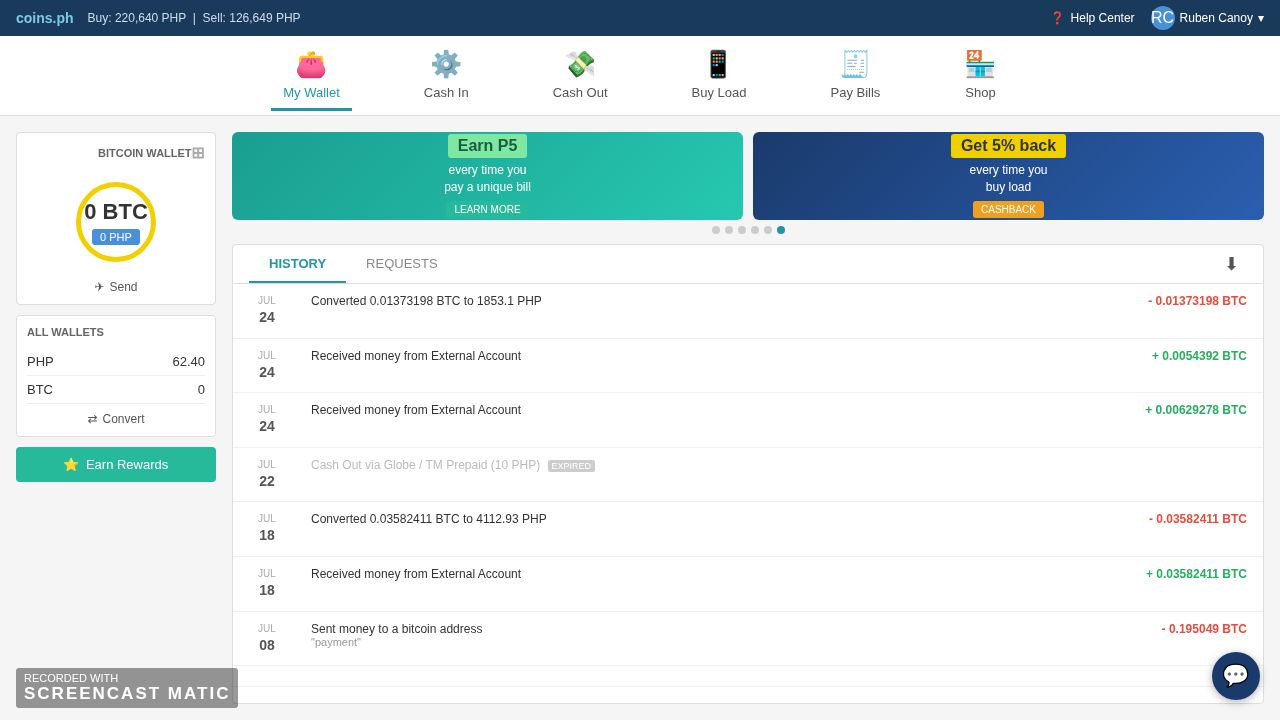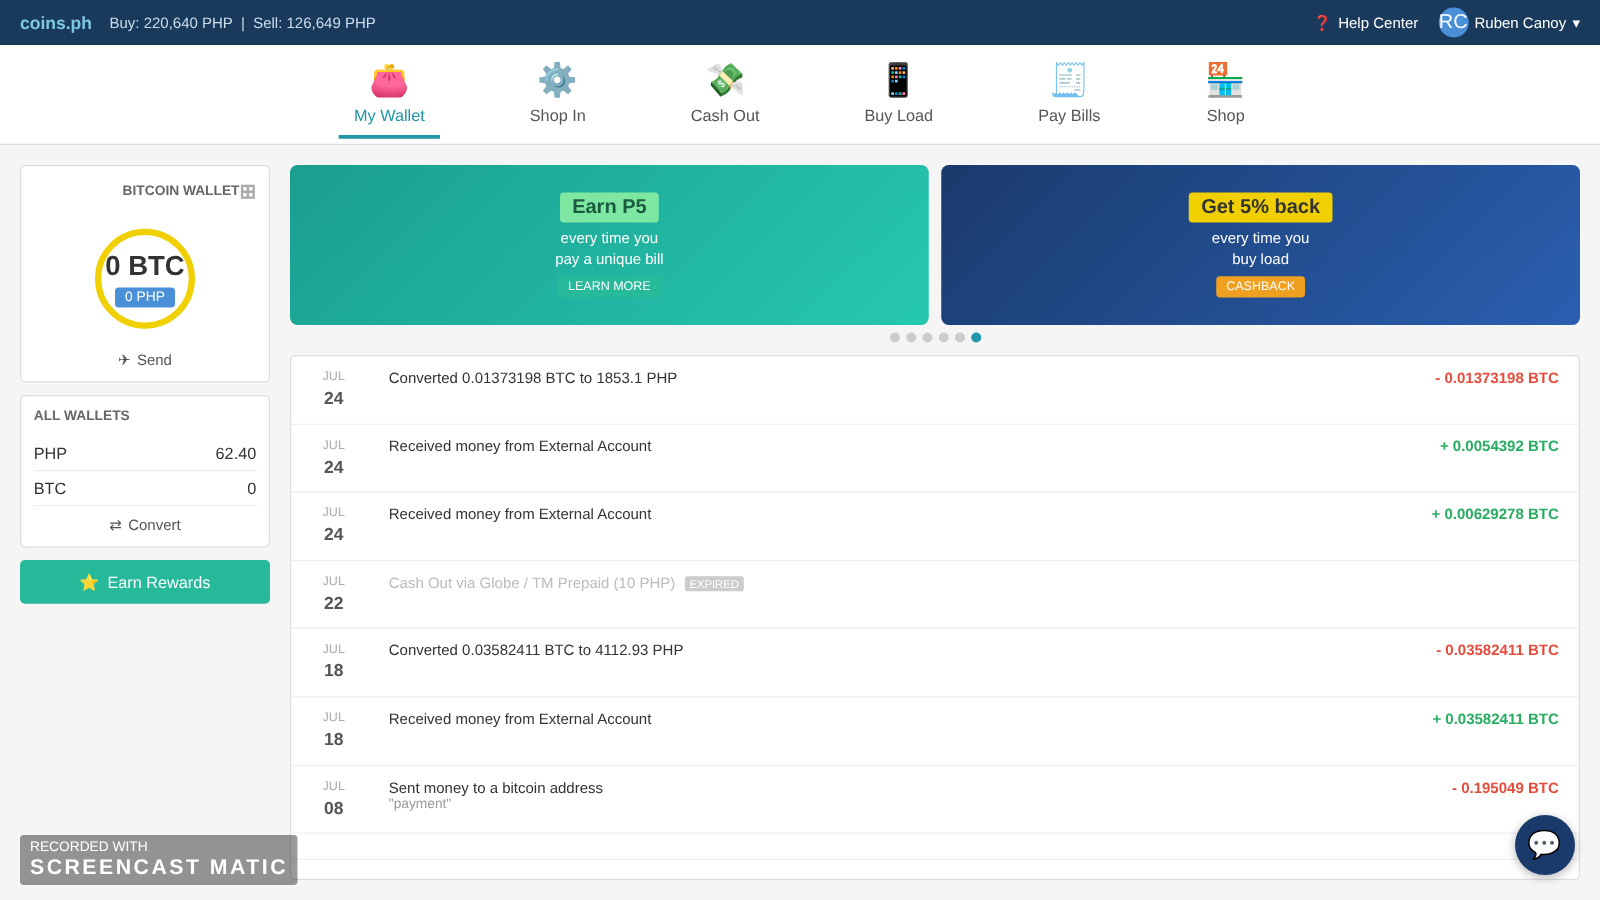--- a/index.html
+++ b/index.html
@@ -162,21 +162,21 @@
       gap: 6px;
     }
 
     
     .right-panel { flex: 1; display: flex; flex-direction: column; gap: 10px; }
 
     
     .banners {
       display: flex;
       gap: 10px;
-      height: 128px;
+      height: 88px;
     }
     .banner {
       flex: 1;
       border-radius: 6px;
       display: flex;
       flex-direction: column;
       align-items: center;
       justify-content: center;
       padding: 10px;
       text-align: center;
@@ -345,21 +345,21 @@
   </div>
 </div>
 
 <div class="navbar">
   <div class="nav-item active">
     <span class="nav-icon">👛</span>
     <span>My Wallet</span>
   </div>
   <div class="nav-item">
     <span class="nav-icon">⚙️</span>
-    <span>Shop In</span>
+    <span>Cash In</span>
   </div>
   <div class="nav-item">
     <span class="nav-icon">💸</span>
     <span>Cash Out</span>
   </div>
   <div class="nav-item">
     <span class="nav-icon">📱</span>
     <span>Buy Load</span>
   </div>
   <div class="nav-item">
@@ -434,20 +434,27 @@
     <div class="carousel-dots">
       <div class="dot"></div>
       <div class="dot"></div>
       <div class="dot"></div>
       <div class="dot"></div>
       <div class="dot"></div>
       <div class="dot active"></div>
     </div>
 
     <div class="history-panel">
+      <div class="history-tabs">
+        <div style="display:flex;">
+          <div class="history-tab active">HISTORY</div>
+          <div class="history-tab">REQUESTS</div>
+        </div>
+        <span class="download-icon">⬇</span>
+      </div>
       <div class="history-list">
 
         <div class="history-row">
           <div class="history-date">
             <div class="month">JUL</div>
             <div class="day">24</div>
           </div>
           <div class="history-desc">Converted 0.01373198 BTC to 1853.1 PHP</div>
           <div class="history-amount amount-neg">- 0.01373198 BTC</div>
         </div>

